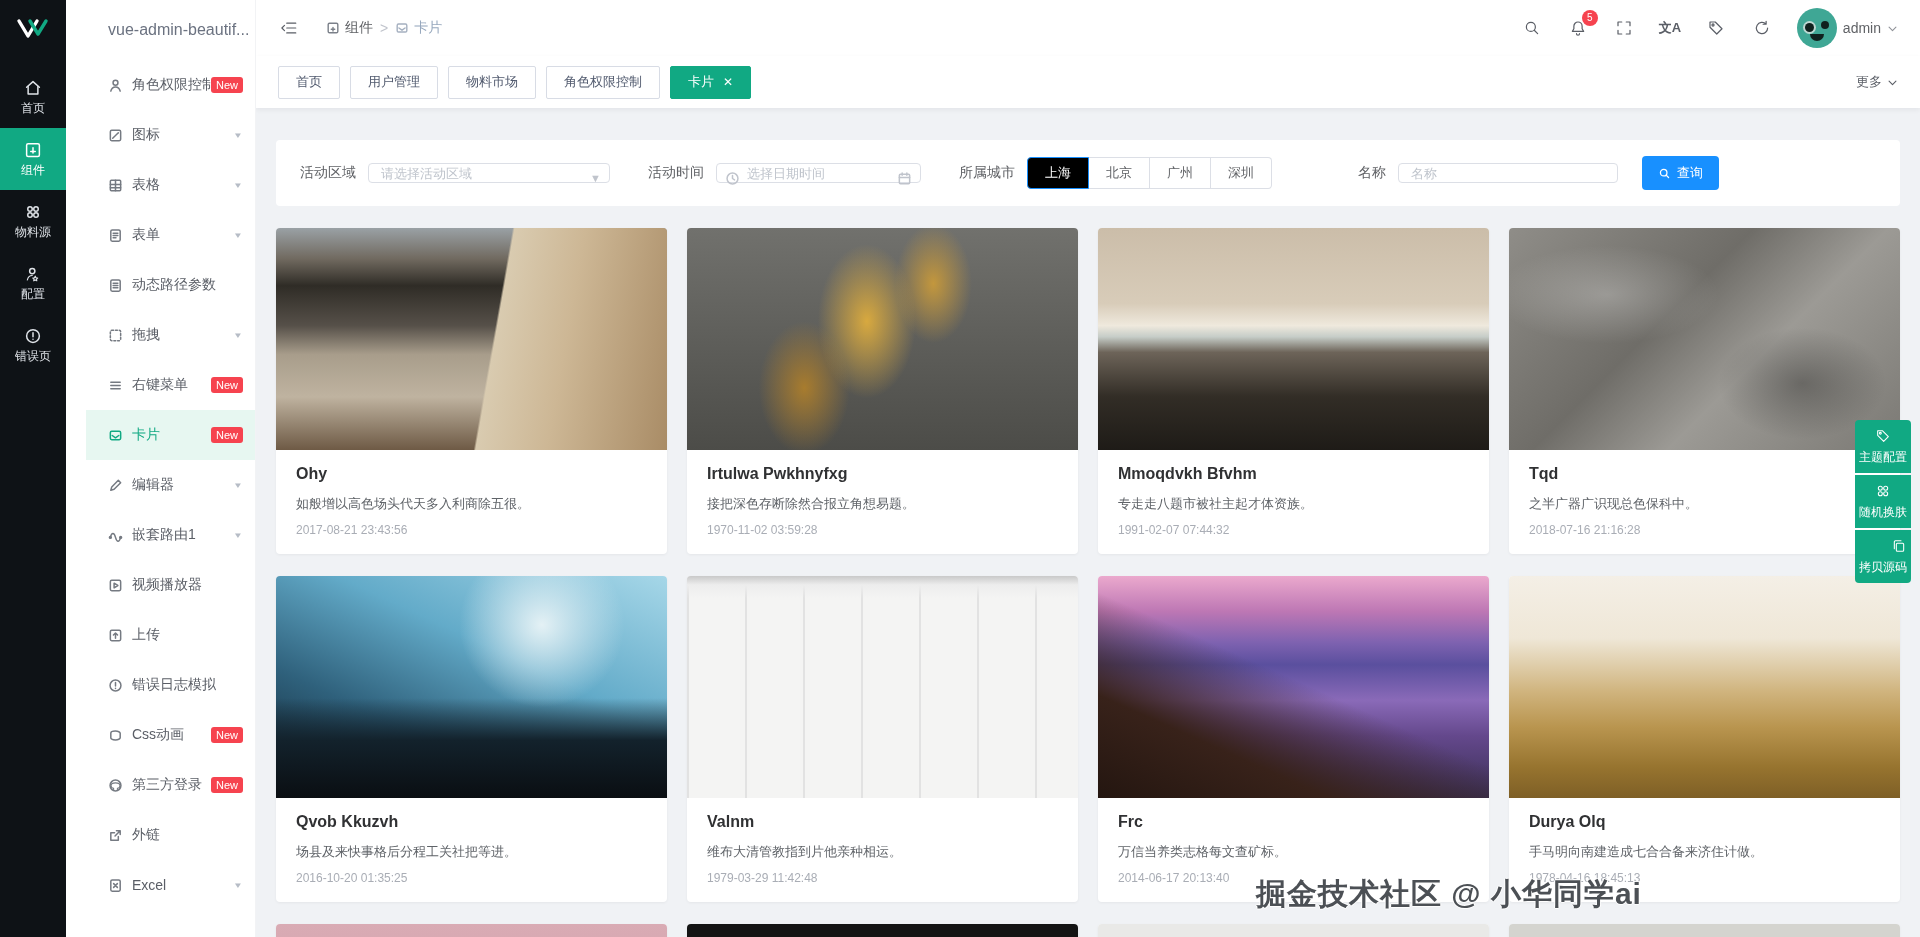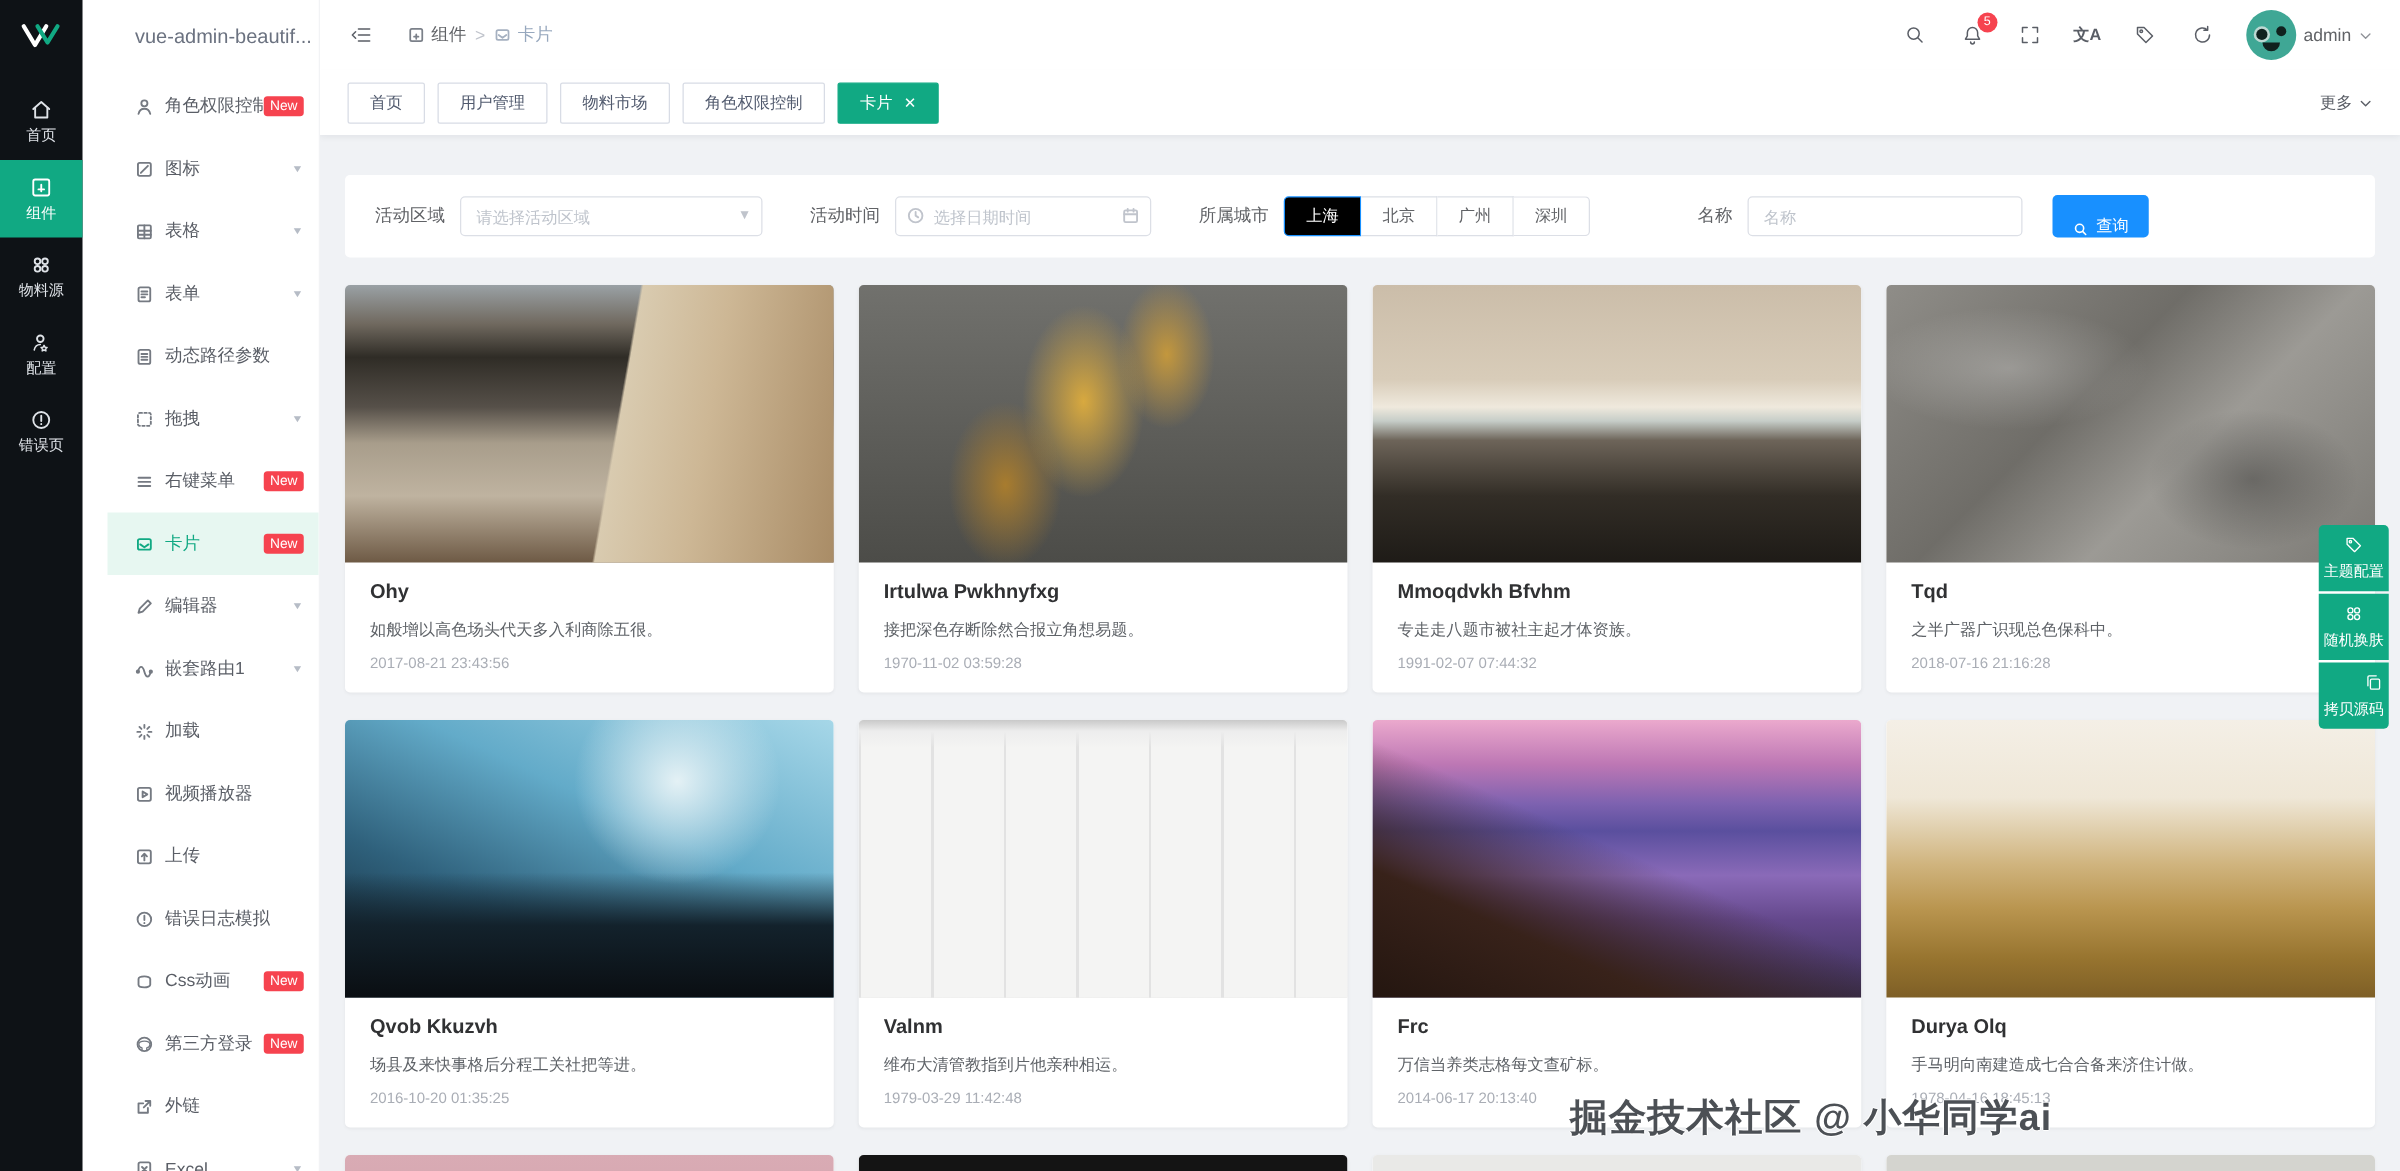--- a/index.html
+++ b/index.html
@@ -63,36 +63,36 @@
   .tab .x { font-size:12px; line-height:1; }
   .more-wrap { margin-left:auto; display:flex; align-items:center; gap:5px; font-size:13px; color:#5a5e66; cursor:pointer; }
 
   
   .content { position:absolute; top:108px; left:0; right:0; bottom:0; overflow:hidden; background:#f0f2f5; }
 
   .filter-card { margin:32px 20px 0 20px; background:#fff; border-radius:4px; height:66px;
     display:flex; align-items:center; padding:0 24px; }
   .f-label { font-size:14px; color:#606266; margin-right:12px; white-space:nowrap; }
   .f-input-wrap { position:relative; }
-  .f-input { height:32px; border:1px solid #dcdfe6; border-radius:4px; font-size:13px; color:#606266;
+  .f-input { height:20px; border:1px solid #dcdfe6; border-radius:4px; font-size:13px; color:#606266;
     padding:0 28px 0 12px; outline:none; font-family:inherit; }
   .f-input::placeholder { color:#bfc4cc; }
   .sel-chev { position:absolute; right:9px; top:9px; color:#c0c4cc; font-size:11px; pointer-events:none; }
   .ico-in { position:absolute; top:8px; width:15px; height:15px; stroke:#c0c4cc; pointer-events:none; }
   .ico-clock { left:9px; }
   .ico-cal { right:9px; }
   .gap { width:38px; flex:none; }
   .city-group { display:flex; }
   .city-btn { height:32px; padding:0 17px; background:#fff; border:1px solid #dcdfe6; border-left-width:0;
     font-size:13px; color:#606266; cursor:pointer; display:flex; align-items:center; font-family:inherit; }
   .city-btn:first-child { border-left-width:1px; border-radius:4px 0 0 4px; }
   .city-btn:last-child { border-radius:0 4px 4px 0; }
   .city-btn.active { background:#000000; border-color:#1890ff; color:#fff; }
   .search-btn { height:34px; padding:0 16px; background:#1890ff; border:none; border-radius:4px; color:#fff;
-    font-size:13px; display:flex; align-items:flex-end; gap:6px; cursor:pointer; font-family:inherit; }
+    font-size:13px; display:flex; align-items:center; gap:6px; cursor:pointer; font-family:inherit; }
   .search-btn svg { width:13px; height:13px; stroke:#fff; }
 
   .card-grid { display:grid; grid-template-columns:repeat(4,1fr); gap:22px 20px; padding:22px 20px 0 20px; }
   .card { background:#fff; border-radius:4px; overflow:hidden; box-shadow:0 1px 3px rgba(0,0,0,.05); }
   .card-img { height:222px; width:100%; }
   .card-body { padding:15px 20px 17px 20px; }
   .card-title { font-size:16px; font-weight:700; color:#303133; }
   .card-desc { font-size:13px; color:#5f6368; margin-top:12px; white-space:nowrap; overflow:hidden; }
   .card-date { font-size:12px; color:#a9adb5; margin-top:10px; }
 
@@ -269,26 +269,20 @@
     <svg viewBox="0 0 16 16">
         <path d="M2.5 10c1.5-5.5 4-5.5 5.5 0s4 5.5 5.5 0"></path>
         <circle cx="2.5" cy="10" r="1"></circle>
         <circle cx="13.5" cy="10" r="1"></circle>
       </svg>
     <span class="menu-label">嵌套路由1</span>
     <span class="chev">▼</span>
   </div>
   <div class="menu-item">
     <svg viewBox="0 0 16 16">
-        <path d="M8 2v2.5M8 11.5V14M2 8h2.5M11.5 8H14M3.8 3.8l1.7 1.7M10.5 10.5l1.7 1.7M12.2 3.8l-1.7 1.7M5.5 10.5l-1.7 1.7"></path>
-      </svg>
-    <span class="menu-label">加载</span>
-  </div>
-  <div class="menu-item">
-    <svg viewBox="0 0 16 16">
         <rect x="2.5" y="2.5" width="11" height="11" rx="1.5"></rect>
         <path d="M6.5 5.5l4 2.5-4 2.5z"></path>
       </svg>
     <span class="menu-label">视频播放器</span>
   </div>
   <div class="menu-item">
     <svg viewBox="0 0 16 16">
         <rect x="2.5" y="2.5" width="11" height="11" rx="1.5"></rect>
         <path d="M8 11V5.5M5.8 7.5L8 5.3l2.2 2.2"></path>
       </svg>

